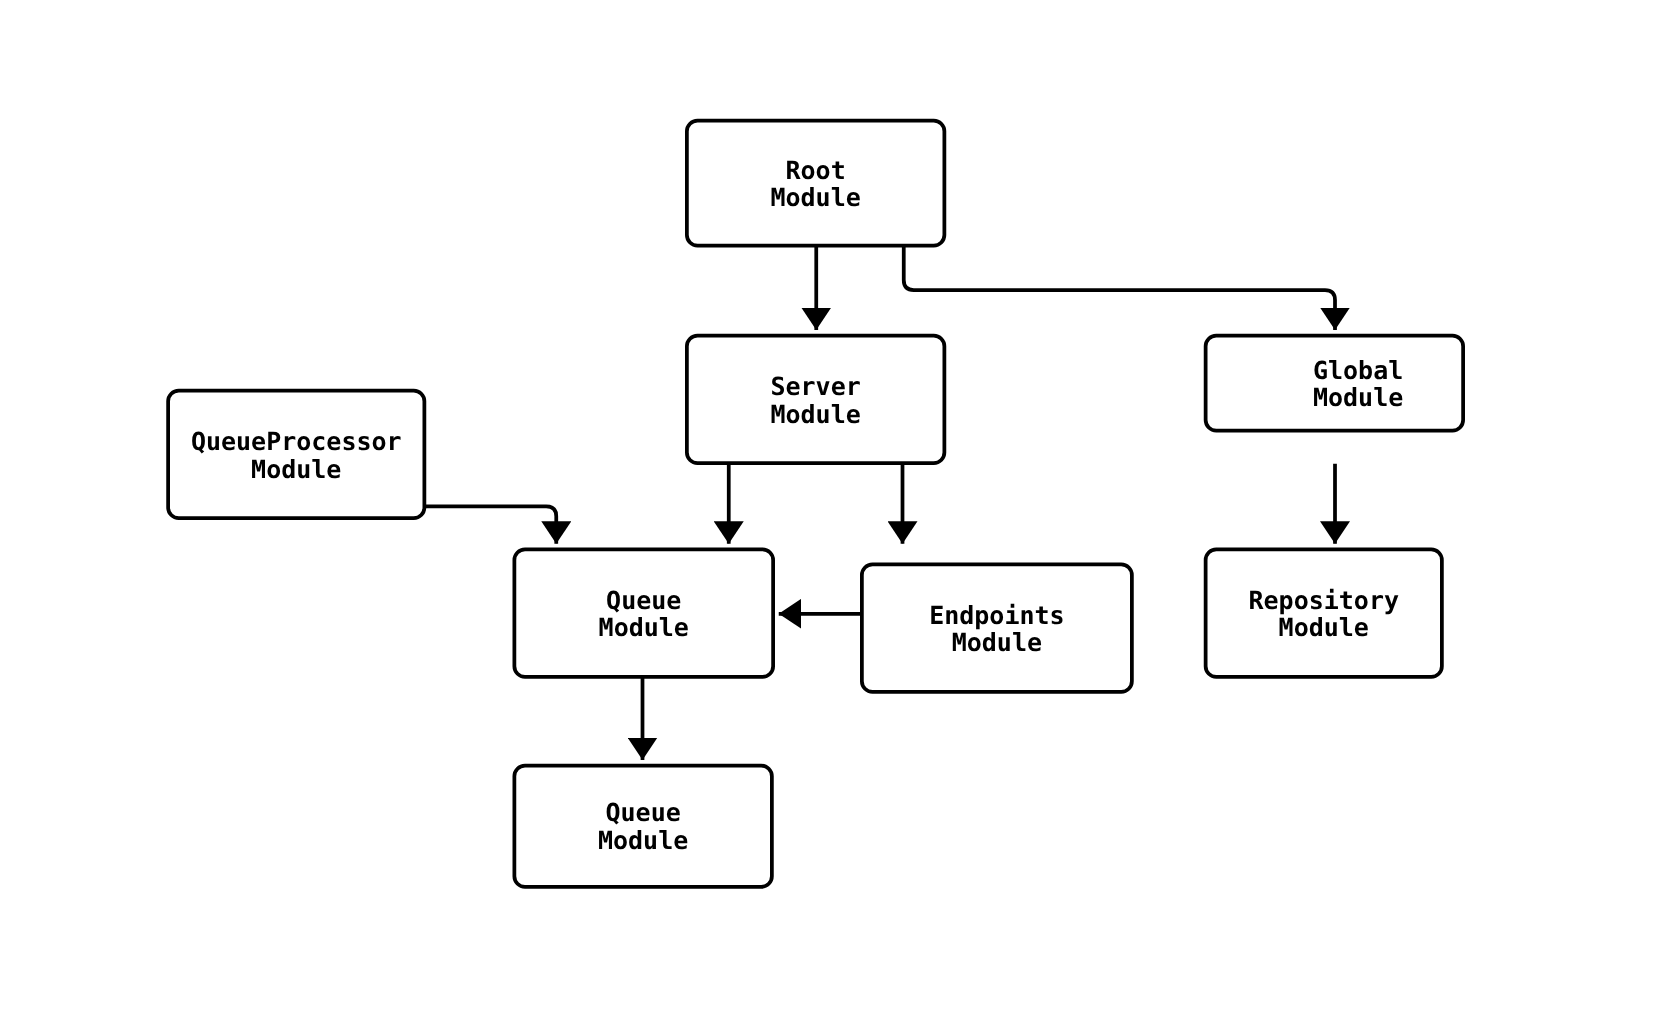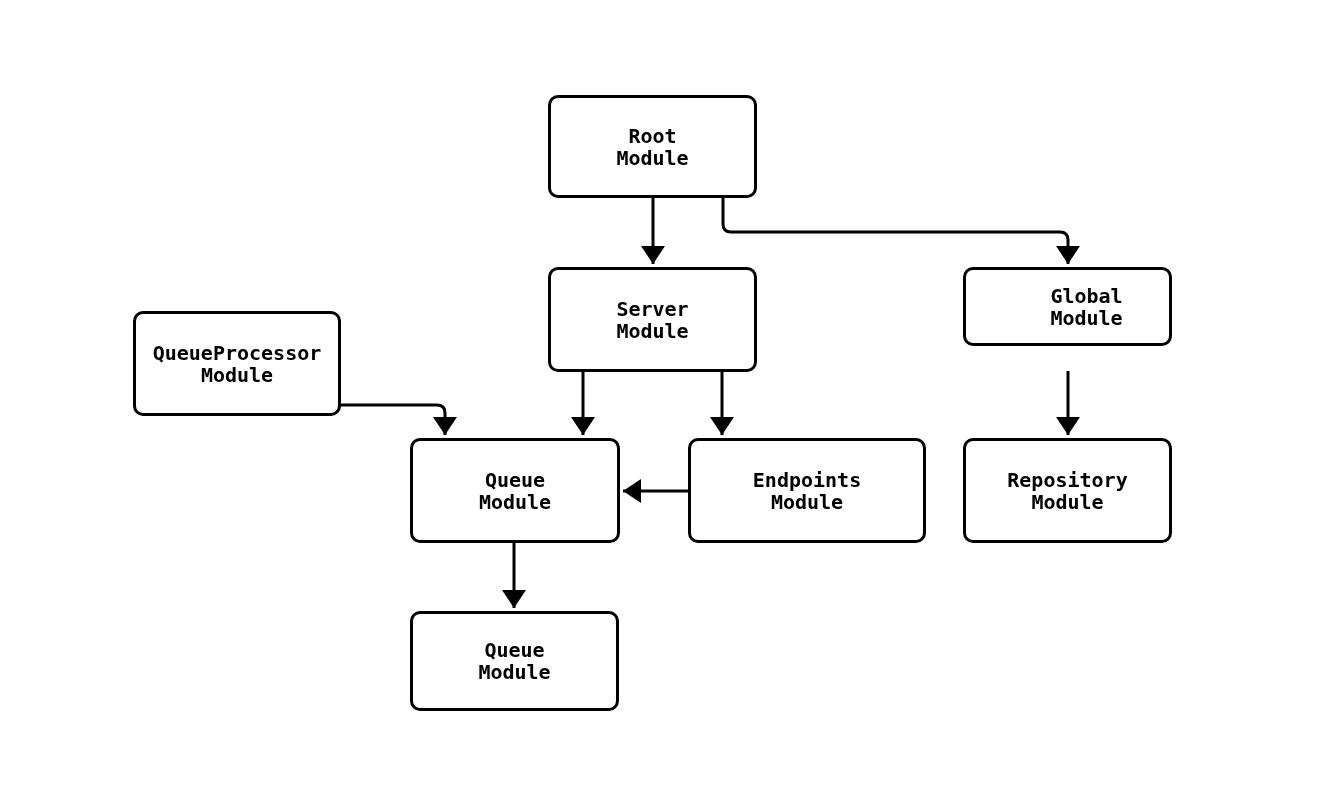--- a/index.html
+++ b/index.html
@@ -82,25 +82,25 @@
         <span class="line">Module</span>
       </div>
       <div class="node" style="left: 963px; top: 267px; width: 209px; height: 79px; padding-left: 38px;">
         <span class="line">Global</span>
         <span class="line">Module</span>
       </div>
       <div class="node" style="left: 410px; top: 438px; width: 210px; height: 105px;">
         <span class="line">Queue</span>
         <span class="line">Module</span>
       </div>
-      <div class="node" style="left: 688px; top: 438px; width: 238px; height: 105px;">
+      <div class="node" style="left: 688px; top: 450px; width: 219px; height: 105px;">
         <span class="line">Endpoints</span>
         <span class="line">Module</span>
       </div>
-      <div class="node" style="left: 963px; top: 438px; width: 209px; height: 105px;">
+      <div class="node" style="left: 963px; top: 438px; width: 192px; height: 105px;">
         <span class="line">Repository</span>
         <span class="line">Module</span>
       </div>
       <div class="node" style="left: 410px; top: 611px; width: 209px; height: 100px;">
         <span class="line">Queue</span>
         <span class="line">Module</span>
       </div>
     </div>
 </div>
 

